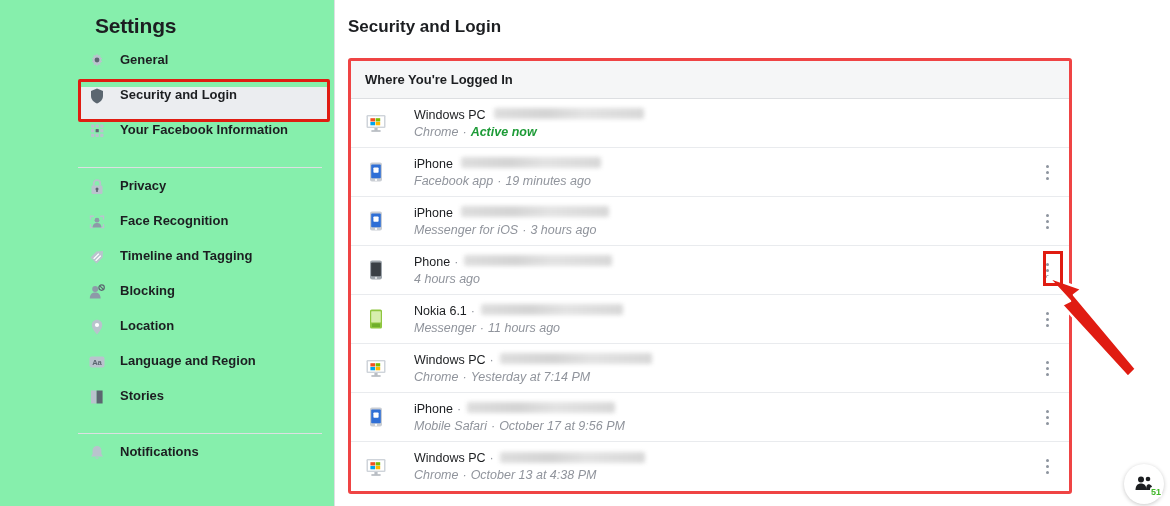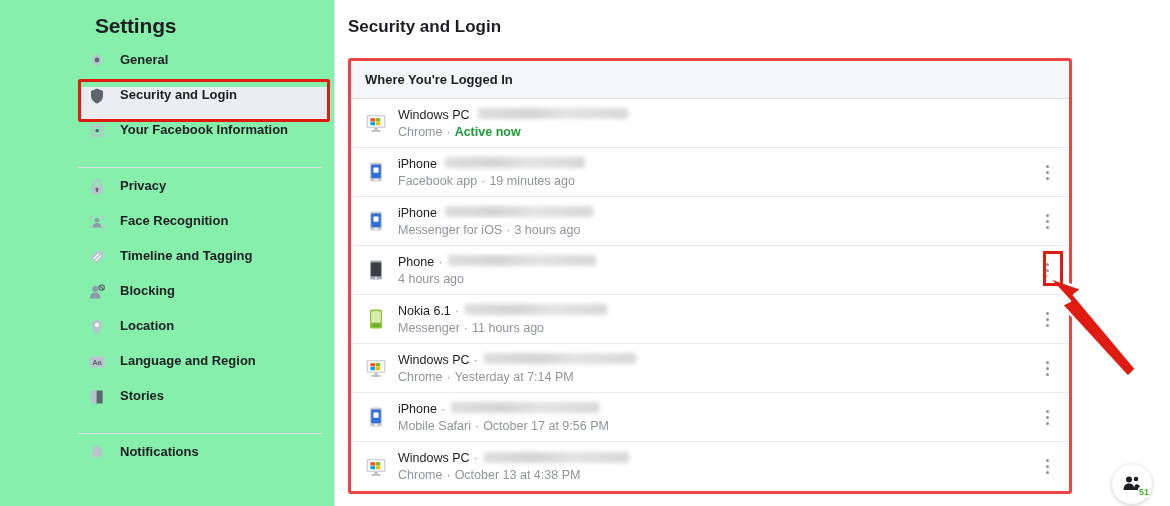--- a/index.html
+++ b/index.html
@@ -120,20 +120,21 @@
   }
   .session-row {
     position: relative;
     height: 49px;
     border-bottom: 1px solid #e9ebee;
     display: flex;
     align-items: center;
     padding-left: 14px;
     box-sizing: border-box;
     background: #fff;
+    gap: 16px;
   }
   .session-row:last-child { border-bottom: none; }
   .dev-icon {
     width: 22px; height: 22px;
     flex: 0 0 22px;
     margin-right: 11px;
     display: flex; align-items: center; justify-content: center;
   }
   .dev-icon svg { display: block; }
   .sess-text { display: flex; flex-direction: column; justify-content: center; }
@@ -158,20 +159,21 @@
     opacity: .95;
     vertical-align: middle;
     position: relative;
     top: -1px;
   }
   .sess-line2 {
     font-size: 12.5px;
     color: #90949c;
     line-height: 16px;
     margin-top: 1px;
+    font-style: italic;
   }
   .sess-active {
     color: #1d9b37;
     font-weight: bold;
   }
   .kebab {
     position: absolute;
     right: 14px;
     top: 50%;
     transform: translateY(-50%);
@@ -206,21 +208,21 @@
     position: absolute;
     left: 1040px; top: 265px;
     width: 110px; height: 125px;
     pointer-events: none;
     z-index: 29;
   }
 
   
   #chat-widget {
     position: absolute;
-    right: 18px; bottom: 2px;
+    right: 6px; bottom: 2px;
     width: 40px; height: 40px;
     border-radius: 50%;
     background: #ffffff;
     box-shadow: 0 1px 4px rgba(0,0,0,0.22);
     display: flex;
     align-items: center;
     justify-content: center;
     cursor: pointer;
   }
   #chat-badge {

